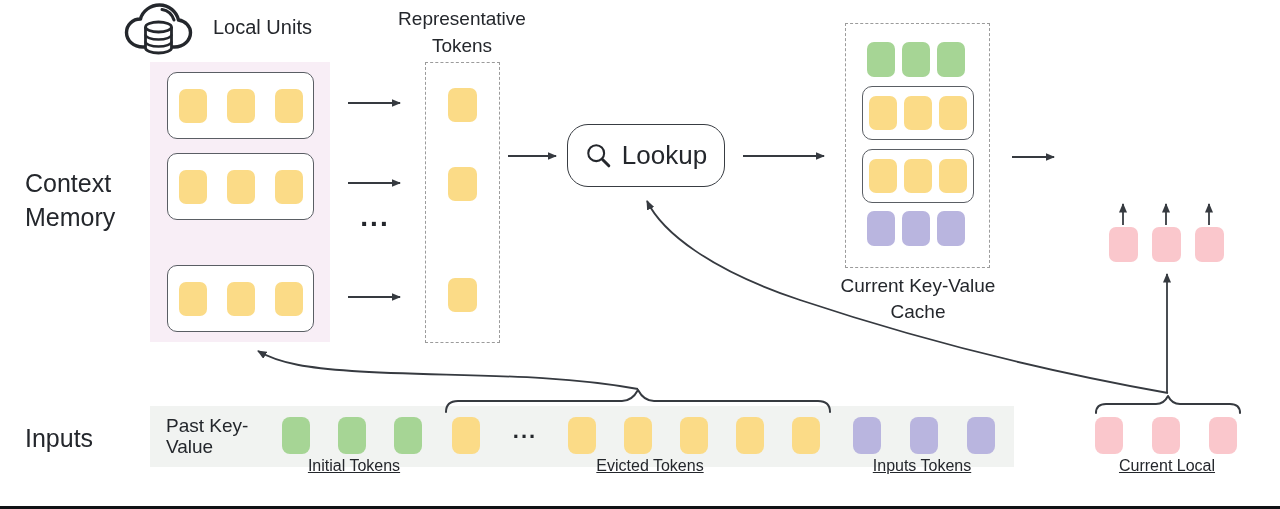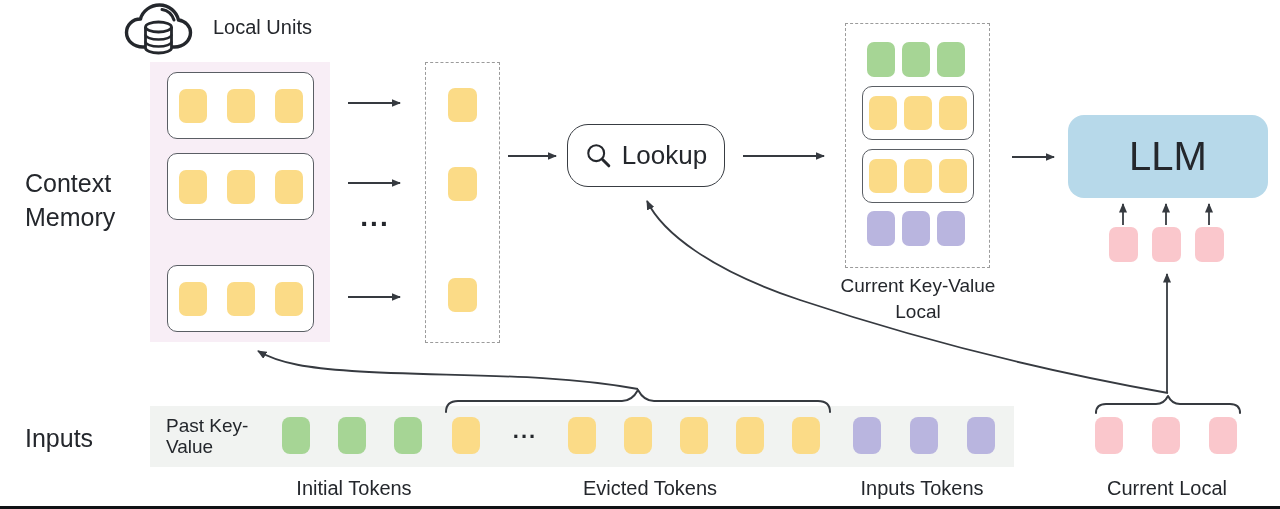--- a/index.html
+++ b/index.html
@@ -54,21 +54,21 @@
   .sgroup{position:absolute;top:11px;display:flex;}
   .sgroup .token{width:28px;height:37px;border-radius:8px;}
   #g-initial{left:132px;gap:28px;}
   #g-ev1{left:302px;}
   #strip-dots{position:absolute;left:352px;top:14px;width:46px;font-size:22px;line-height:22px;letter-spacing:2px;}
   #g-ev2{left:418px;gap:28px;}
   #g-local{left:703px;gap:29px;}
   #g-current{left:1095px;top:417px;display:flex;gap:29px;}
   #g-current .token{width:28px;height:37px;border-radius:8px;}
   
-  .blabel{top:477px;font-size:20px;transform:translateX(-50%);white-space:nowrap;}
+  .blabel{top:457px;font-size:16px;transform:translateX(-50%);white-space:nowrap;text-decoration:underline;}
   #lbl-initial{left:354px;} #lbl-evicted{left:650px;} #lbl-local{left:922px;} #lbl-current{left:1167px;}
   
   .token{display:block;flex:none;}
   
   #overlay{position:absolute;left:0;top:0;pointer-events:none;}
   #overlay path,#overlay line{fill:none;stroke:var(--line);}
   #bottom-rule{left:0;top:506px;width:1280px;height:3px;background:#101114;}
 </style>
 </head>
 <body>
@@ -103,20 +103,21 @@
         <i class="token" style="background: rgb(251, 219, 135);"></i>
       </div>
     <div class="abs dots" id="mem-dots">...</div>
     <div class="munit" id="munit-3">
         <i class="token" style="background: rgb(251, 219, 135);"></i>
         <i class="token" style="background: rgb(251, 219, 135);"></i>
         <i class="token" style="background: rgb(251, 219, 135);"></i>
       </div>
   </div>
 
+  <div class="abs" id="rep-label">Representative Tokens</div>
   <div class="abs" id="rep-box">
     <div class="single" id="rep-t1">
         <i class="token" style="background: rgb(251, 219, 135);"></i>
       </div>
     <div class="single" id="rep-t2">
         <i class="token" style="background: rgb(251, 219, 135);"></i>
       </div>
     <div class="abs dots" id="rep-dots">...</div>
     <div class="single" id="rep-t3">
         <i class="token" style="background: rgb(251, 219, 135);"></i>
@@ -147,25 +148,22 @@
         <i class="token" style="background: rgb(251, 219, 135);"></i>
         <i class="token" style="background: rgb(251, 219, 135);"></i>
         <i class="token" style="background: rgb(251, 219, 135);"></i>
       </div>
     <div class="crow" id="crow-4">
         <i class="token" style="background: rgb(185, 181, 223);"></i>
         <i class="token" style="background: rgb(185, 181, 223);"></i>
         <i class="token" style="background: rgb(185, 181, 223);"></i>
       </div>
   </div>
-  <div class="abs" id="cache-label">Current Key-Value Local</div>
-
-  <div class="abs" id="llm-box">
-    <span>LLM</span>
-  </div>
+  <div class="abs" id="cache-label">Current Key-Value Cache</div>
+
   <div class="abs" id="llm-in-tokens">
       <i class="token" style="background: rgb(250, 199, 204);"></i>
       <i class="token" style="background: rgb(250, 199, 204);"></i>
       <i class="token" style="background: rgb(250, 199, 204);"></i>
     </div>
 
   <div class="abs lbl" id="inputs-label">Inputs</div>
   <div class="abs" id="strip">
     <div id="strip-label">Past Key-Value</div>
     <div class="sgroup" id="g-initial">

